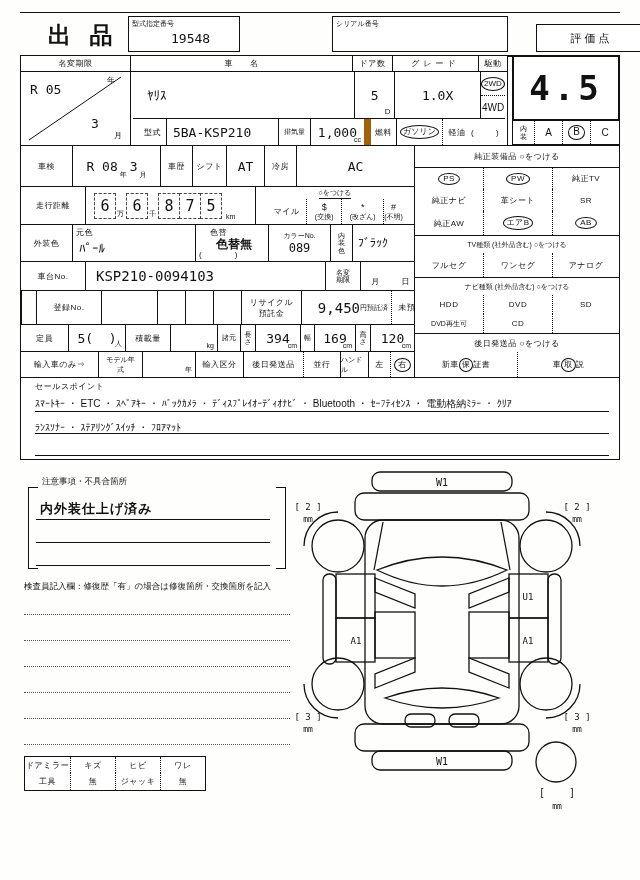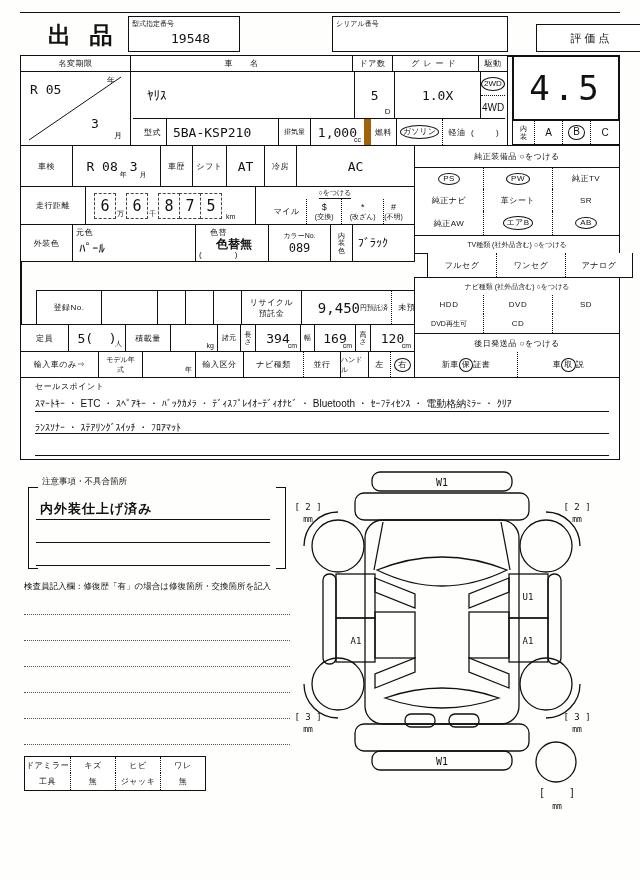--- a/index.html
+++ b/index.html
@@ -44,21 +44,21 @@
   <div class="box" style="left:332px;top:16px;width:176px;height:36px">
     <span class="lab7 tl">シリアル番号</span>
   </div>
   <div class="box cen" style="left:536px;top:24px;width:108px;height:28px">
     <span style="font-size:11px">評 価 点</span>
   </div>
 
   <div class="abs" style="left:20px;top:55px;width:600px;height:405px;border:2px solid #111;pointer-events:none"></div>
 
   <div class="box cen" style="left:512px;top:55px;width:108px;height:66px;border-width:2px">
-    <span style="font-family:'DejaVu Sans Mono',monospace;font-size:34px;font-weight:normal;letter-spacing:4px">4.5</span>
+    <span style="font-family:'DejaVu Sans Mono',monospace;font-size:34px;font-weight:bold;letter-spacing:4px">4.5</span>
   </div>
   <div class="row" style="left:512px;top:120px;width:108px;height:25px">
     <div class="dr" style="width:22px">
         <span class="lab7 vert" style="width:9px">内装</span>
       </div>
     <div class="dr" style="width:28px">
         <span style="font-size:10px">A</span>
       </div>
     <div class="dr" style="width:28px">
         <span class="circ" style="font-size:10px">B</span>
@@ -230,20 +230,34 @@
       <span class="val12">089</span>
     </div>
     <div style="width:22px">
         <span class="lab7 vert" style="width:9px">内装色</span>
       </div>
     <div style="flex:1;justify-content:flex-start;padding-left:5px">
         <span class="val12">ﾌﾞﾗｯｸ</span>
       </div>
   </div>
 
+  <div class="row" style="left:20px;top:261px;width:395px;height:30px">
+    <div style="width:65px">
+        <span class="lab">車台No.</span>
+      </div>
+    <div style="width:240px;justify-content:flex-start;padding-left:10px">
+        <span class="val" style="font-size:14px">KSP210-0094103</span>
+      </div>
+    <div style="width:35px">
+        <span class="lab7 vert" style="width:18px">名変期限</span>
+      </div>
+    <div style="flex:1;align-items:flex-end;justify-content:flex-end;padding:0 4px 3px 0">
+        <span class="lab" style="white-space:pre">月        日</span>
+      </div>
+  </div>
 
   <div class="row" style="left:36px;top:290px;width:395px;height:35px">
     <div style="width:65px">
         <span class="lab">登録No.</span>
       </div>
     <div style="width:56px"></div>
     <div style="width:28px"></div>
     <div style="width:28px"></div>
     <div style="width:28px"></div>
     <div style="width:60px">
@@ -305,21 +319,21 @@
     <div style="width:44px">
         <span class="lab7" style="width:30px;text-align:center">モデル年式</span>
       </div>
     <div style="width:53px;position:relative">
         <span class="lab7 br">年</span>
       </div>
     <div style="width:48px">
         <span class="lab">輸入区分</span>
       </div>
     <div class="dr" style="width:60px">
-        <span class="lab">ナビ種類</span>
+        <span class="lab">後日発送品</span>
       </div>
     <div style="width:37px">
         <span class="lab">並行</span>
       </div>
     <div style="width:28px">
         <span class="lab7">ハンドル</span>
       </div>
     <div class="dr" style="width:22px">
         <span class="lab">左</span>
       </div>
@@ -364,21 +378,21 @@
       </div>
     <div style="flex:1">
         <span class="circ lab">AB</span>
       </div>
   </div>
   <div class="row" style="left:414px;top:235px;width:206px;height:19px">
       <div style="flex:1">
         <span class="lab7">TV種類 (社外品含む) ○をつける</span>
       </div>
     </div>
-  <div class="row" style="left:427px;top:253px;width:206px;height:25px;border-top:none">
+  <div class="row" style="left:414px;top:253px;width:206px;height:25px;border-top:none">
     <div class="dr" style="width:69px">
         <span class="lab">フルセグ</span>
       </div>
     <div class="dr" style="width:69px">
         <span class="lab">ワンセグ</span>
       </div>
     <div style="flex:1">
         <span class="lab">アナログ</span>
       </div>
   </div>

